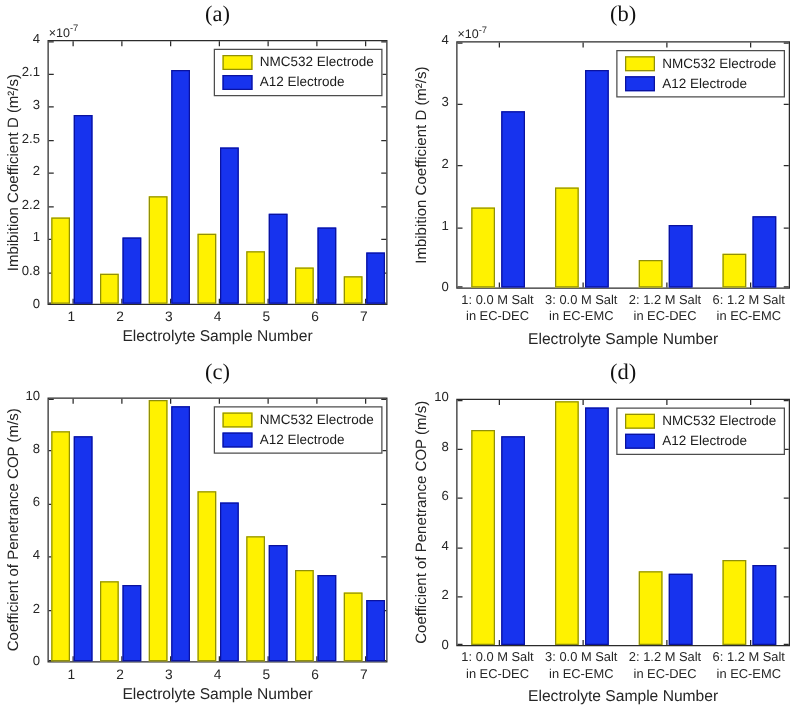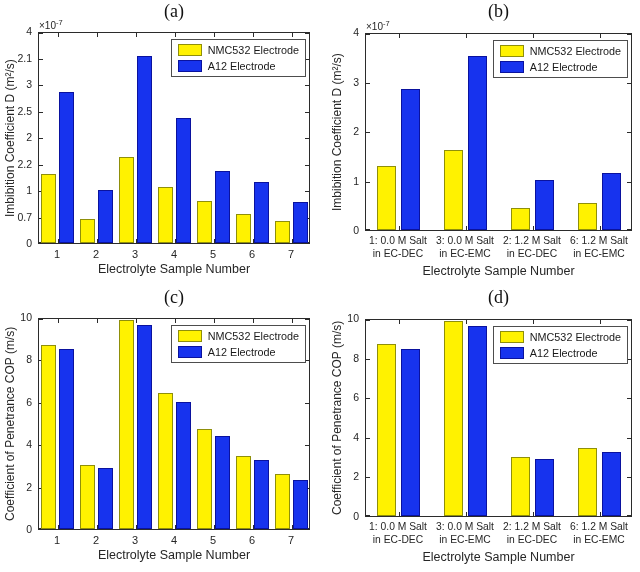--- a/index.html
+++ b/index.html
@@ -127,21 +127,21 @@
             <div class="legend-label">NMC532 Electrode</div>
           </div>
           <div class="legend-row">
             <div class="legend-swatch" style="background: rgb(23, 51, 238); border-color: rgb(10, 18, 158);"></div>
             <div class="legend-label">A12 Electrode</div>
           </div>
         </div>
       </div>
     <div class="xlabel" style="left: 38px; width: 272px; top: 262px;">Electrolyte Sample Number</div>
   <div class="ytick-label" style="left: 2px; width: 30px; top: 237px;">0</div>
-      <div class="ytick-label" style="left: 2px; width: 30px; top: 211px;">0.7</div>
+      <div class="ytick-label" style="left: 2px; width: 30px; top: 211px;">0.8</div>
       <div class="ytick-label" style="left: 2px; width: 30px; top: 184px;">1</div>
       <div class="ytick-label" style="left: 2px; width: 30px; top: 158px;">2.2</div>
       <div class="ytick-label" style="left: 2px; width: 30px; top: 131px;">2</div>
       <div class="ytick-label" style="left: 2px; width: 30px; top: 105px;">2.5</div>
       <div class="ytick-label" style="left: 2px; width: 30px; top: 78px;">3</div>
       <div class="ytick-label" style="left: 2px; width: 30px; top: 52px;">2.1</div>
       <div class="ytick-label" style="left: 2px; width: 30px; top: 25px;">4</div>
       <div class="xtick-label" style="left: 12px; width: 90px; top: 248px;">1</div>
       <div class="xtick-label" style="left: 51px; width: 90px; top: 248px;">2</div>
       <div class="xtick-label" style="left: 90px; width: 90px; top: 248px;">3</div>

